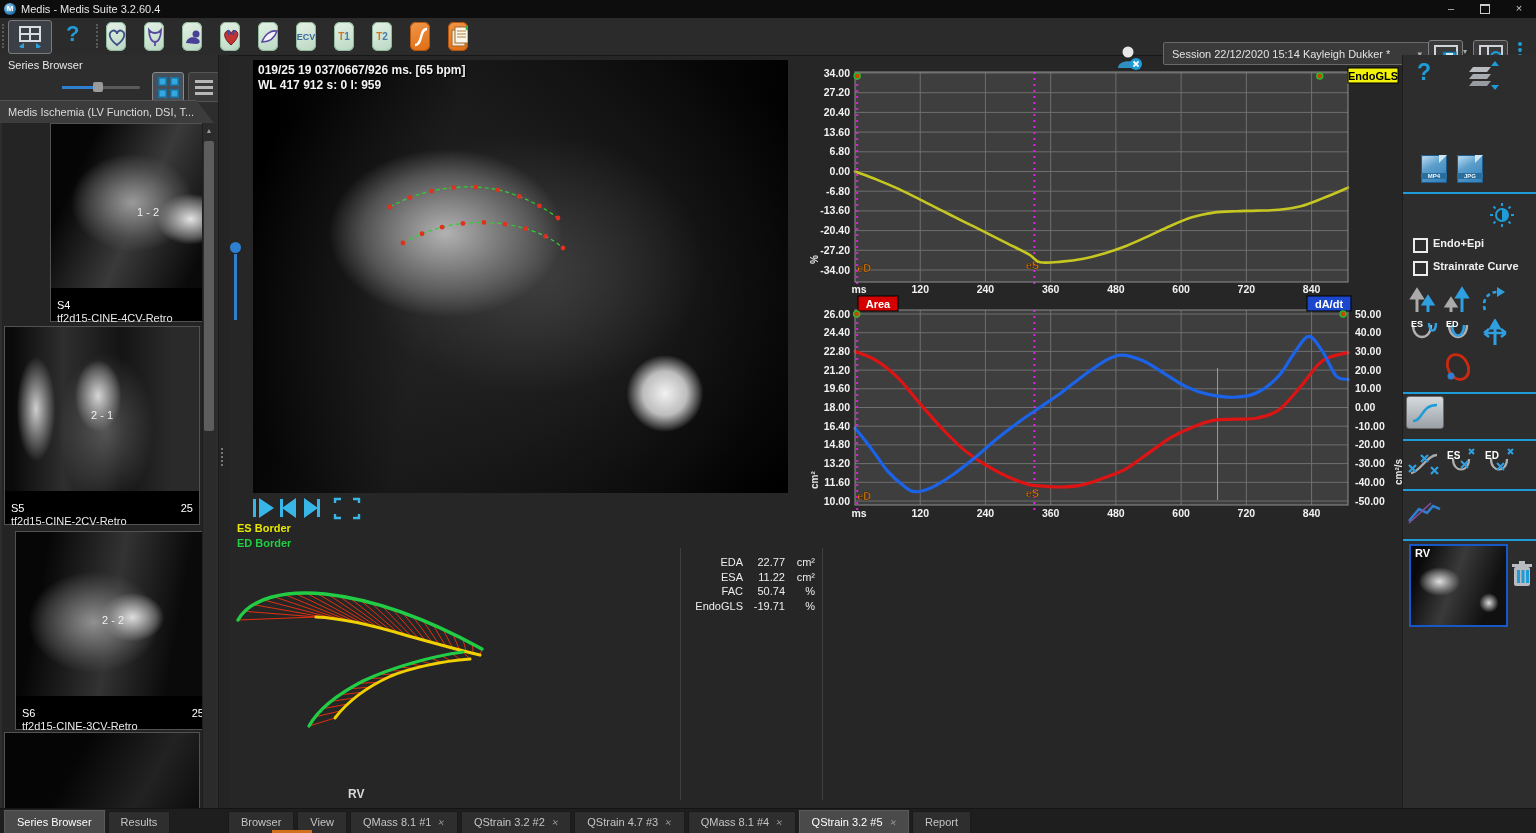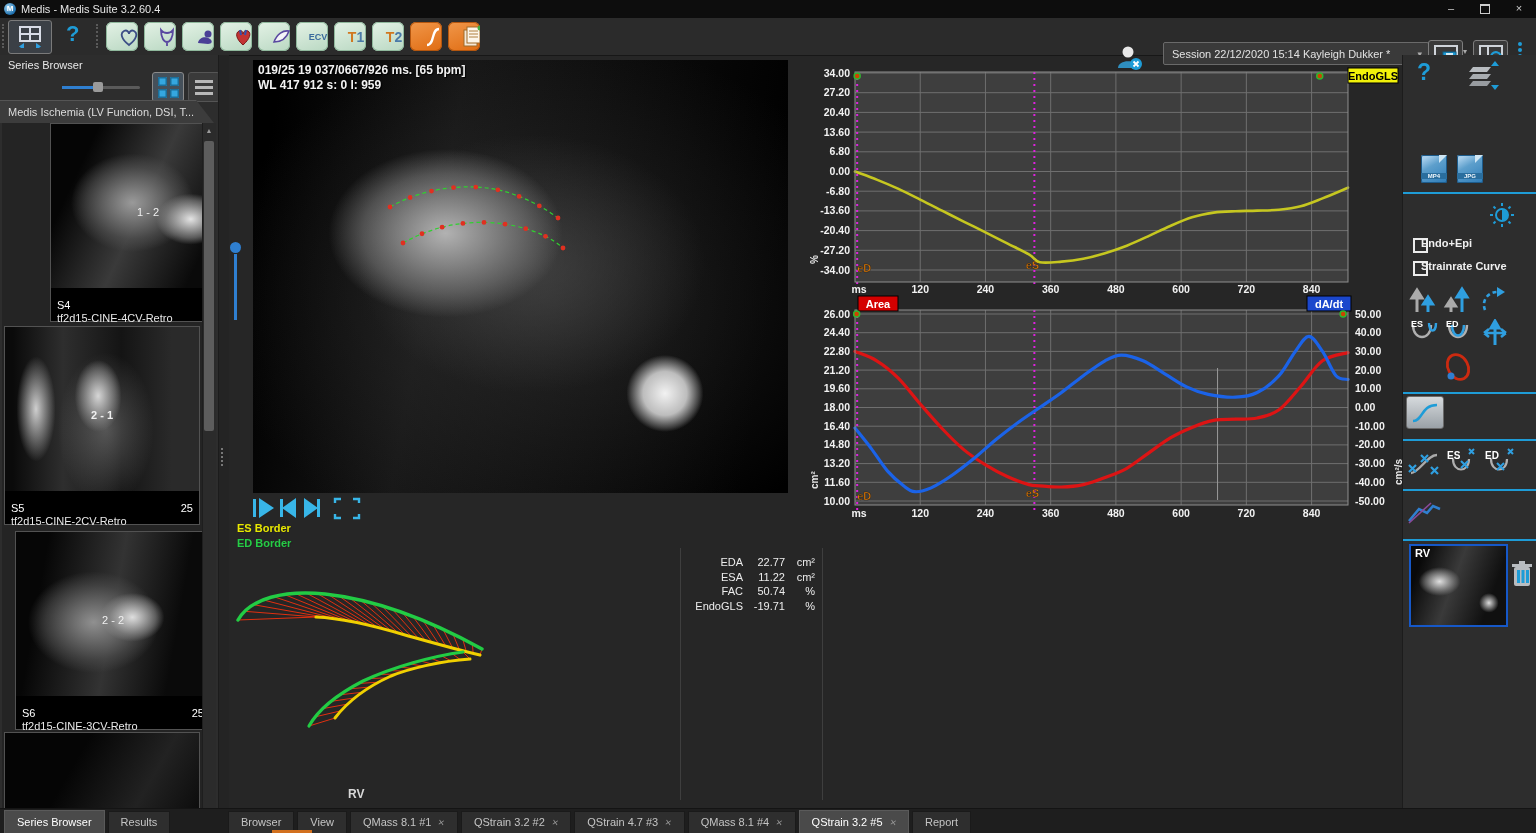--- a/index.html
+++ b/index.html
@@ -14,24 +14,24 @@
         font-weight:bold;text-align:center;line-height:12px;}
   .winbtn{width:34px;height:18px;color:#cccccc;font-size:11px;text-align:center;line-height:16px;}
   #maxglyph{display:inline-block;width:8px;height:7px;border:1px solid #ccc;border-top-width:2px;margin-top:4px;}
   
   #toolbar{left:0;top:18px;width:1536px;height:37px;background:#2b2b2b;border-bottom:1px solid #171717;}
   .grip{width:4px;height:24px;border-left:2px dotted #5a5a5a;}
   #layoutBtn{left:8px;top:2px;width:42px;height:32px;background:#3b4046;border:1px solid #7a7a7a;
              border-radius:3px;display:flex;align-items:center;justify-content:center;}
   #helpQ{left:66px;top:3px;font-size:22px;font-weight:bold;color:#1e9cd7;}
   .appicon{top:4px;width:20px;height:29px;border-radius:6px;display:flex;align-items:center;
-           justify-content:center;font-weight:bold;padding-left:12px;}
+           justify-content:center;font-weight:bold;}
   .appicon.green{background:linear-gradient(160deg,#e4f2e6,#b9d8c2);box-shadow:inset 0 0 0 1px #8fb89c;}
   .appicon.orange{background:linear-gradient(160deg,#f0974a,#e06c12);box-shadow:inset 0 0 0 1px #b4560e;}
-  .ap-label{font-size:14px;letter-spacing:0;}
+  .ap-label{font-size:10px;letter-spacing:0;}
   
   #userIcon{left:1116px;top:26px;width:28px;height:26px;}
   #sessionSelect{left:1163px;top:24px;width:256px;height:21px;background:#3a3a3a;border:1px solid #6a6a6a;
                  border-radius:2px;color:#e2e2e2;font-size:11px;line-height:20px;padding-left:8px;
                  display:flex;align-items:center;}
   #sessionSelect .caret{margin-left:auto;margin-right:6px;color:#aaa;font-size:9px;}
   .tb-btn{top:22px;width:33px;height:27px;background:#3a3a3a;border:1px solid #7e7e7e;border-radius:3px;
           display:flex;align-items:center;justify-content:center;}
   #kebab{left:1514px;top:24px;width:12px;height:24px;display:flex;flex-direction:column;align-items:center;gap:2px;}
   #kebab i{width:4px;height:4px;border-radius:50%;background:#1e9cd7;}
@@ -55,21 +55,21 @@
   .tile{position:absolute;left:2px;width:194px;height:197px;background:#000;border:1px solid #525252;}
   .timg{position:relative;width:100%;height:164px;overflow:hidden;}
   .tile:nth-of-type(1) .timg{background:
      radial-gradient(ellipse 46px 34px at 72% 58%,#e4e4e4,#88888899 55%,transparent 75%),
      radial-gradient(ellipse 75px 60px at 42% 48%,#9a9a9a,#55555599 60%,transparent 82%),
      linear-gradient(115deg,#050505 18%,#3a3a3a 48%,#0a0a0a 78%),#000;}
   .tile:nth-of-type(2) .timg{background:
      radial-gradient(ellipse 30px 46px at 48% 42%,#d6d6d6,#88888899 55%,transparent 78%),
      radial-gradient(ellipse 26px 70px at 16% 50%,#cfcfcf,transparent 75%),
      radial-gradient(ellipse 60px 95px at 52% 62%,#8a8a8a88,transparent 80%),
-     linear-gradient(90deg,#0a0a0a 4%,#2e2e2e 30%,#141414 60%,#2a2a2a 86%),#000; font-weight: bold;}
+     linear-gradient(90deg,#0a0a0a 4%,#2e2e2e 30%,#141414 60%,#2a2a2a 86%),#000;}
   .tile:nth-of-type(3) .timg{background:
      radial-gradient(ellipse 42px 32px at 60% 52%,#dedede,#88888899 55%,transparent 76%),
      radial-gradient(ellipse 80px 62px at 40% 55%,#909090,#50505099 60%,transparent 82%),
      linear-gradient(100deg,#060606 15%,#333 50%,#0a0a0a 80%),#000;}
   .tile:nth-of-type(4) .timg{background:
      radial-gradient(ellipse 70px 50px at 45% 80%,#777,transparent 80%),
      linear-gradient(120deg,#050505 30%,#222 60%,#0a0a0a 85%),#000;}
   .tovl{position:absolute;left:0;right:0;top:50%;text-align:center;color:#f0f0f0;font-size:11px;}
   .trow{display:flex;justify-content:space-between;color:#fff;font-size:11px;padding:11px 6px 0 6px;}
   .tname{color:#e8e8e8;font-size:11px;padding:1px 6px;}
@@ -108,21 +108,21 @@
   #rpanel{left:1402px;top:55px;width:134px;height:753px;background:#2d2d2d;border-left:1px solid #1c1c1c;}
   #rpHelp{left:14px;top:4px;font-size:23px;font-weight:bold;color:#1e9cd7;}
   .rp-div{position:absolute;left:0;width:134px;height:2px;background:#1e9cd7;}
   .expdoc{position:absolute;top:100px;width:26px;height:28px;border-radius:2px;
           background:linear-gradient(150deg,#a8cfec 12%,#5d9fcc 40%,#2e7cb8);box-shadow:inset 0 0 0 1px #1d5c8c;}
   .expdoc .fold{position:absolute;right:0;top:0;width:0;height:0;border-left:8px solid #cfe6f4;
           border-bottom:8px solid transparent;}
   .expdoc .lbl{position:absolute;left:0;right:0;bottom:4px;text-align:center;color:#eef6fc;
           font-size:6px;font-weight:bold;background:#2a6e9e;}
   .chk{position:absolute;left:10px;width:11px;height:11px;border:2px solid #ececec;background:#2d2d2d;}
-  .chklab{position:absolute;left:18px;font-size:11px;font-weight:bold;color:#f0f0f0;}
+  .chklab{position:absolute;left:30px;font-size:11px;font-weight:bold;color:#f0f0f0;}
   .ptool{position:absolute;}
   #sigBtn{left:3px;top:341px;width:36px;height:31px;border:1px solid #6a6a6a;border-radius:3px;
           background:linear-gradient(#d6dadd,#9aa1a7);display:flex;align-items:center;justify-content:center;}
   #rvThumb{left:6px;top:489px;width:95px;height:79px;border:2px solid #1658c8;background:
      radial-gradient(ellipse 26px 18px at 30% 45%,#e0e0e0,#88888899 55%,transparent 80%),
      radial-gradient(circle 13px at 82% 72%,#ddd,transparent 75%),
      linear-gradient(110deg,#090909 12%,#3a3a3a 45%,#101010 80%),#000;}
   #rvThumbLbl{position:absolute;left:4px;top:1px;color:#fff;font-size:11px;font-weight:bold;}
   
   #bottombar{left:0;top:808px;width:1536px;height:25px;background:#1e1e1e;border-top:1px solid #141414;}

